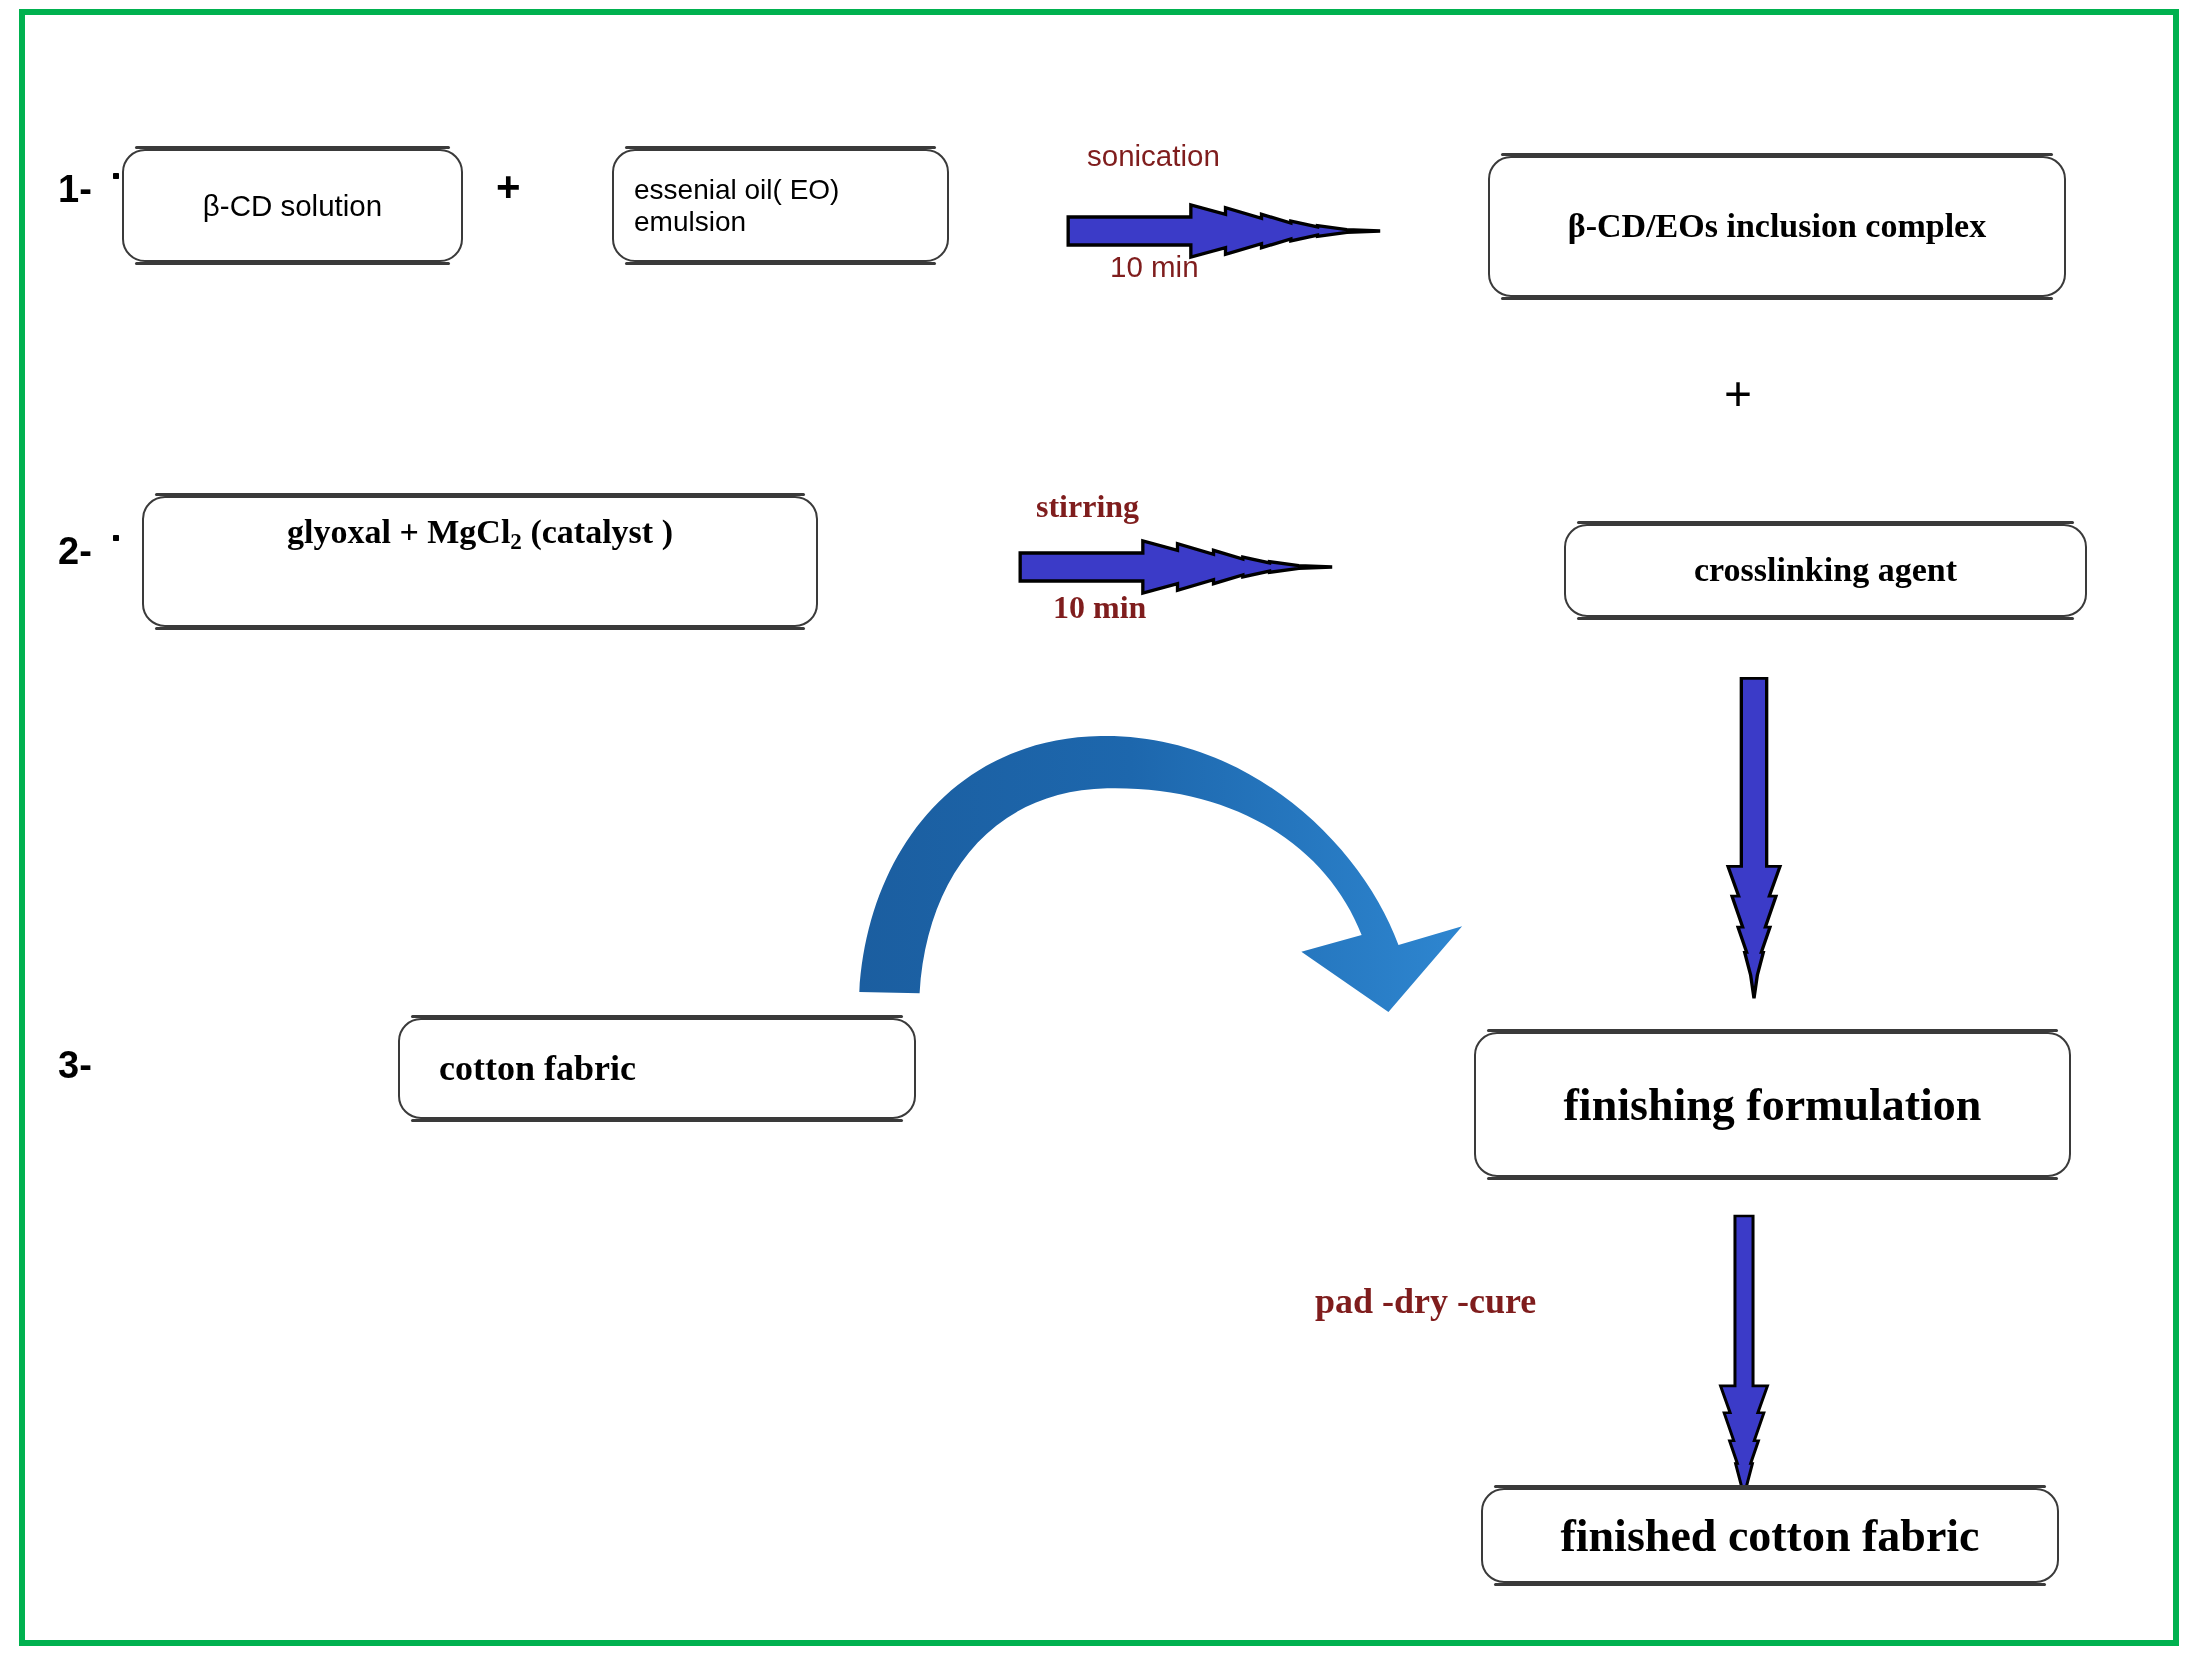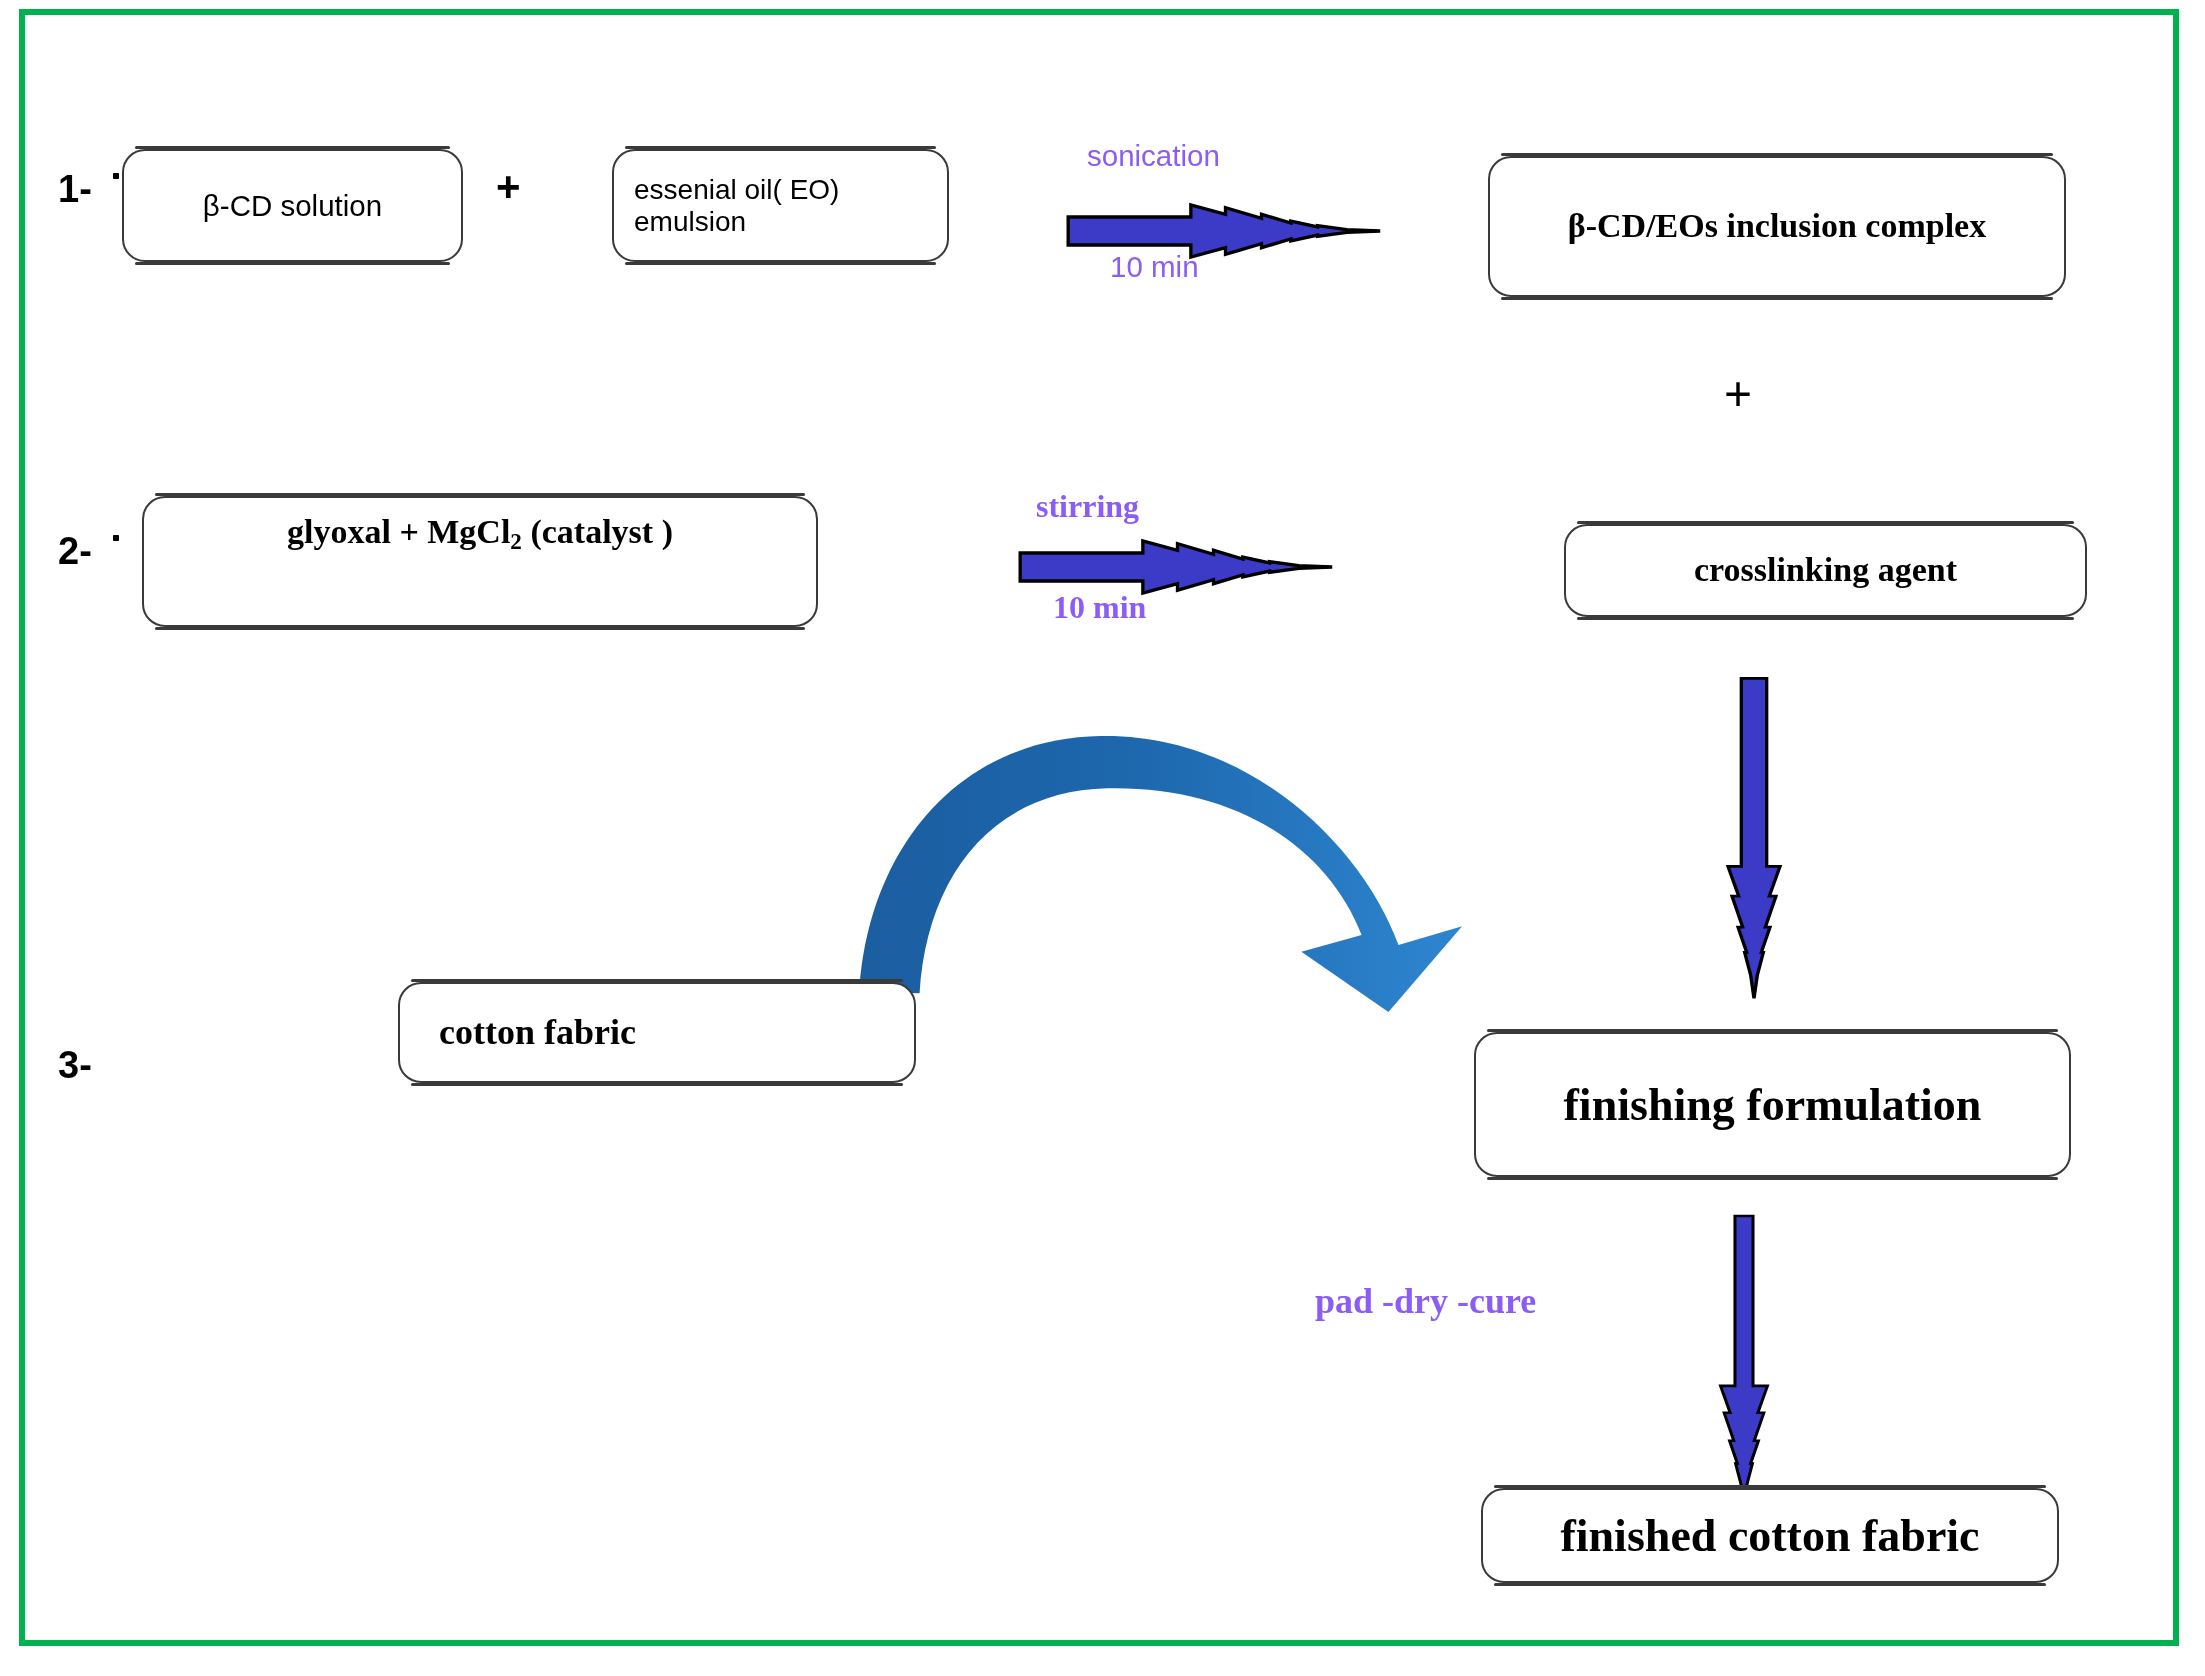--- a/index.html
+++ b/index.html
@@ -84,21 +84,21 @@
     font-family: "Liberation Sans", "DejaVu Sans", sans-serif;
     font-weight: bold;
     font-size: 42px;
     color: #000000;
     line-height: 1;
   }
 
   
   .alabel {
     position: absolute;
-    color: #8b5cf6;
+    color: #7f1d1d;
     white-space: nowrap;
   }
 
   
   .arrow-svg {
     position: absolute;
     overflow: visible;
   }
 
   .dot {
@@ -193,21 +193,21 @@
              C 620 14, 790 180, 845 330
              L 940 302
              L 830 430
              L 700 340
              L 790 315
              C 738 182, 600 92, 410 96
              C 235 100, 140 232, 130 402
              Z" fill="url(#curvegrad)"></path>
   </svg>
 
-  <div class="pbox shadow serif" style="left:398px; top:982px; width:518px; height:101px;
+  <div class="pbox shadow serif" style="left:398px; top:1018px; width:518px; height:101px;
        font-size:36px; font-weight:bold; padding-left:39px;">
     <span class="ptext" style="text-align:left;">cotton fabric</span>
   </div>
 
   <div class="pbox shadow serif" style="left:1474px; top:1032px; width:597px; height:145px;
        font-size:46px; justify-content:center;">
     <span class="ptext" style="text-align:center;">finishing formulation</span>
   </div>
 
   <div class="alabel serif" style="left:1315px; top:1280px; font-size:36px;">pad -dry -cure</div>

